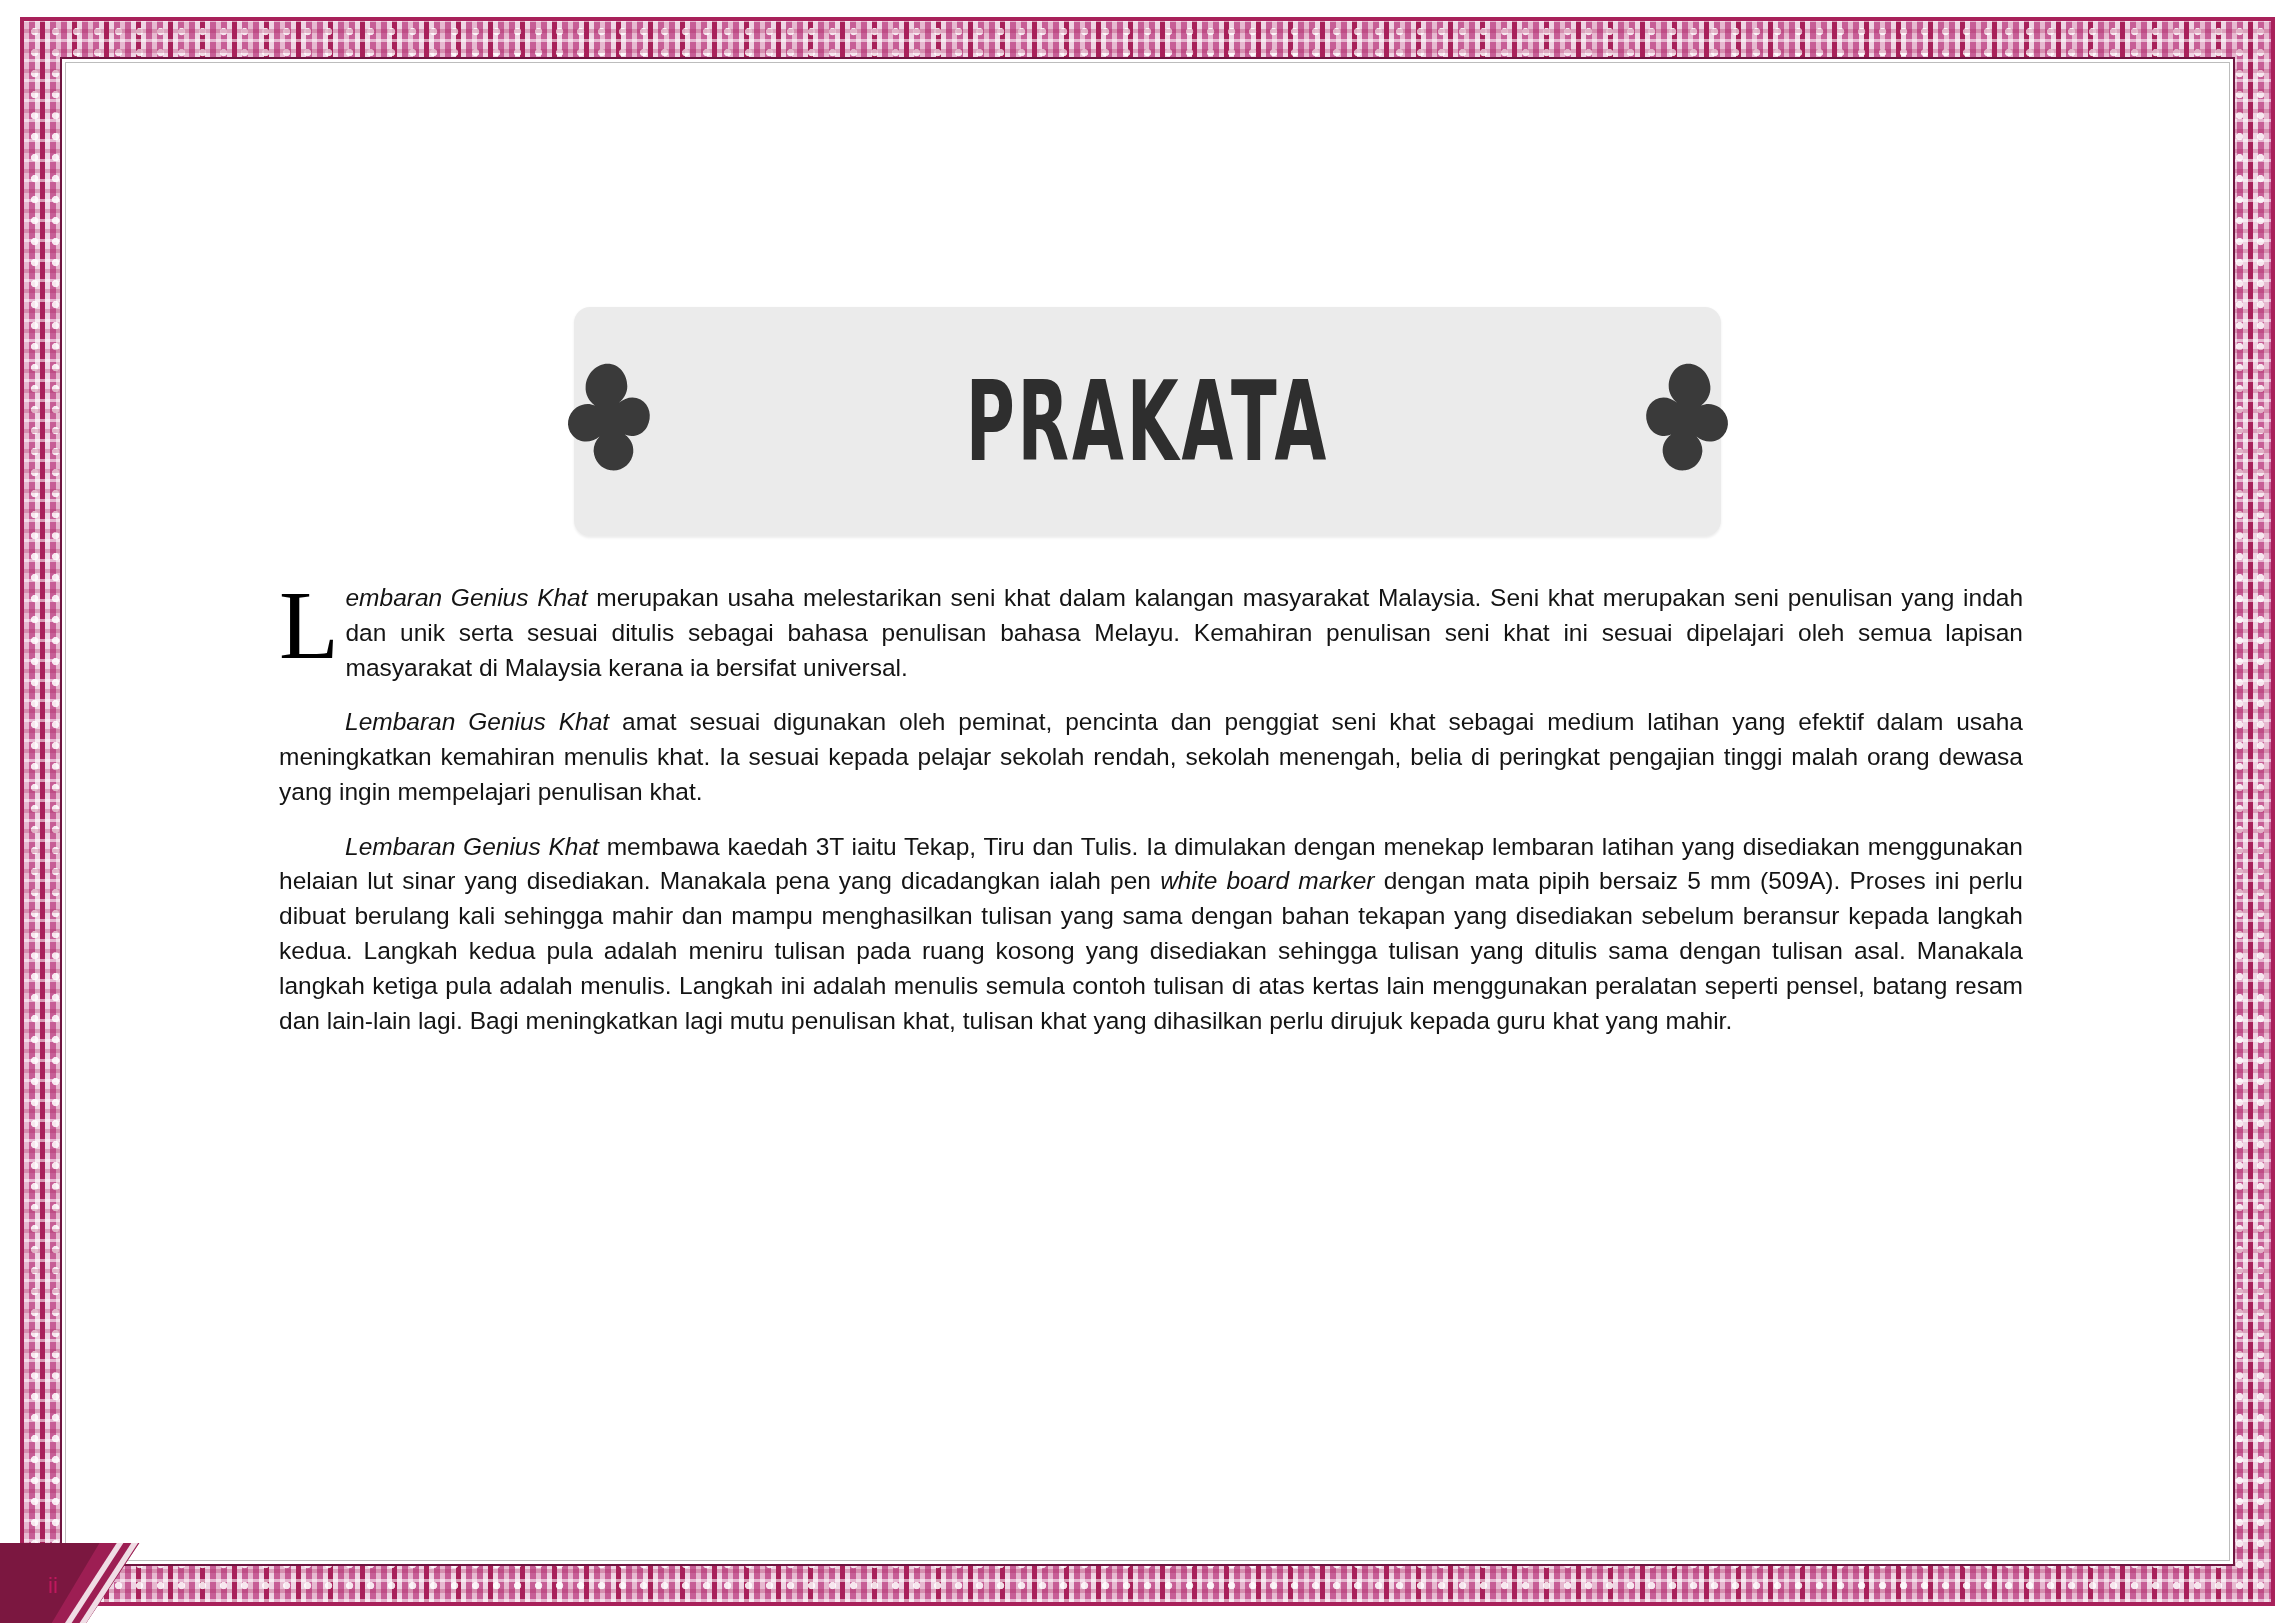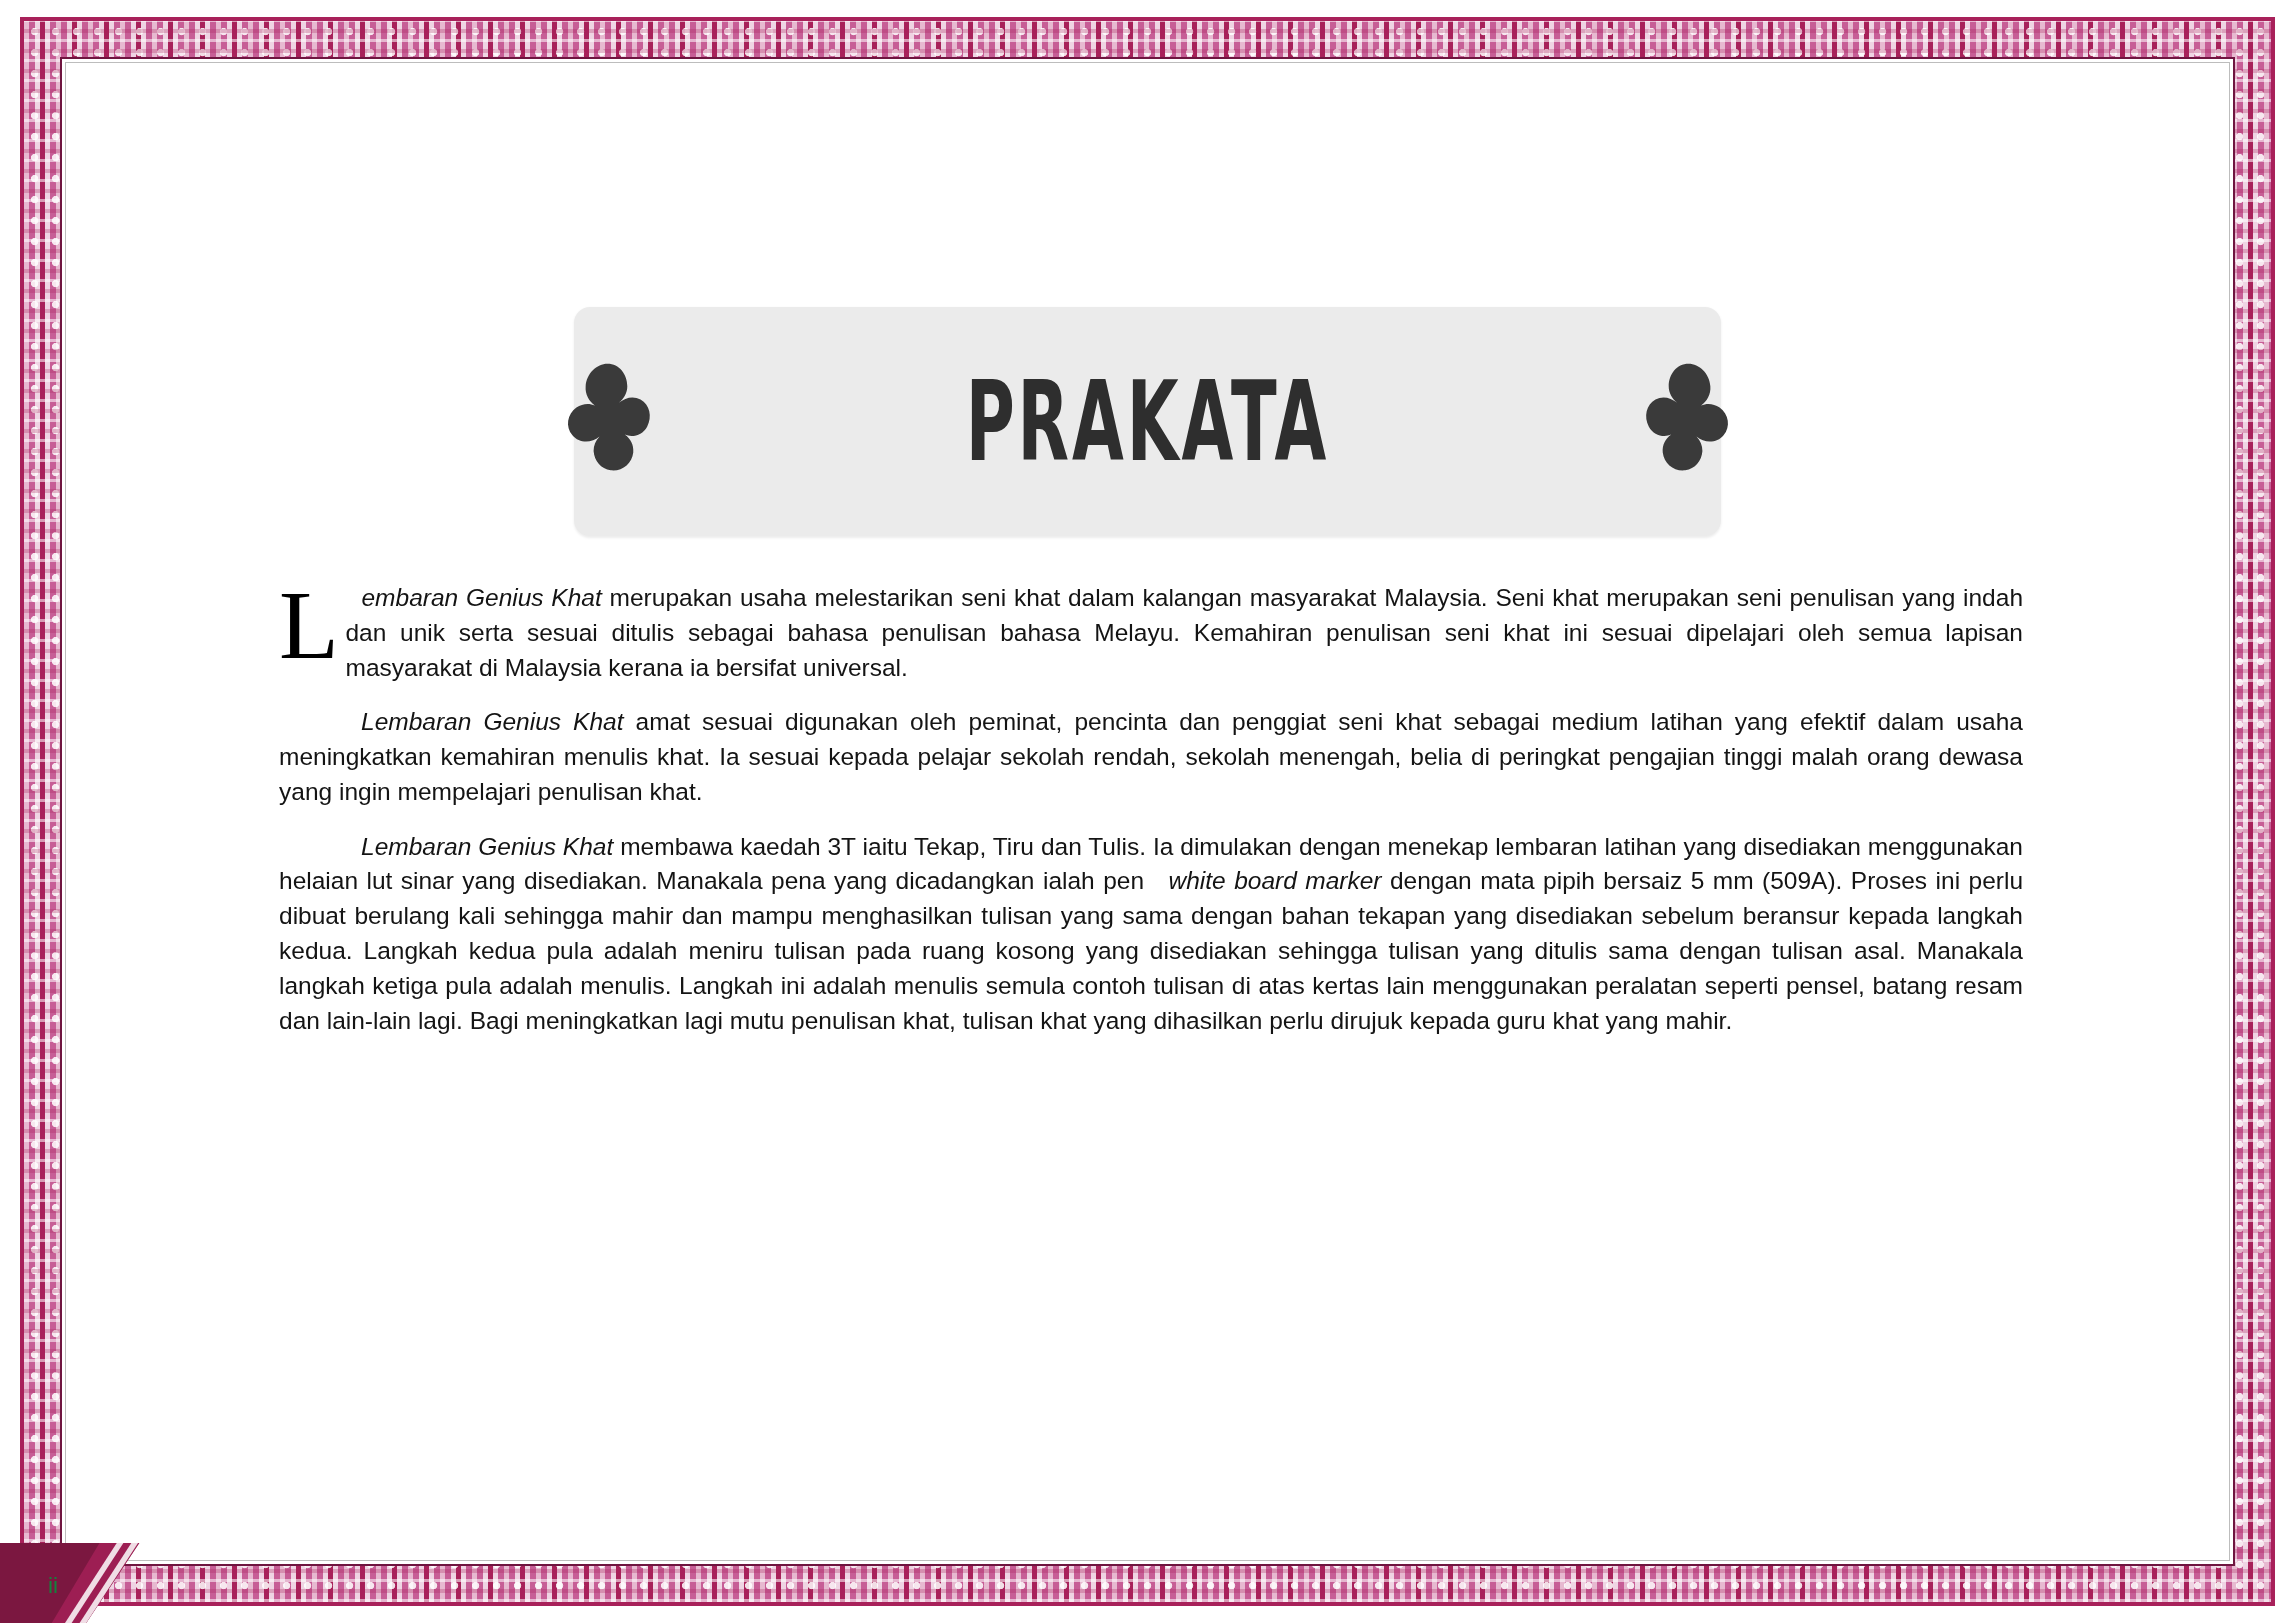--- a/index.html
+++ b/index.html
@@ -154,21 +154,21 @@
   }
   .dropcap {
     float: left;
     font-family: "Liberation Serif", serif;
     font-size: 98px;
     line-height: 0.88;
     font-weight: normal;
     padding: 1.3px 6.6px 0 0;
     color: #000000;
   }
-  em { font-style: italic; margin-left: 16px; }
+  em { font-style: italic; }
   strong { font-weight: normal; margin-top: 44px; }
 
   
   .corner-ribbon {
     position: absolute;
     left: 0;
     bottom: 0;
     width: 199px;
     height: 80px;
     overflow: hidden;
@@ -177,21 +177,21 @@
     position: absolute;
     left: 0;
     bottom: 0;
     width: 199px;
     height: 80px;
   }
   .page-number {
     position: absolute;
     left: 48px;
     bottom: 24px;
-    color: #15803d;
+    color: #be185d;
     font-family: "Liberation Sans", sans-serif;
     font-size: 22.5px;
     z-index: 5;
   }
 </style>
 </head>
 <body>
 
 <div class="page">
 

